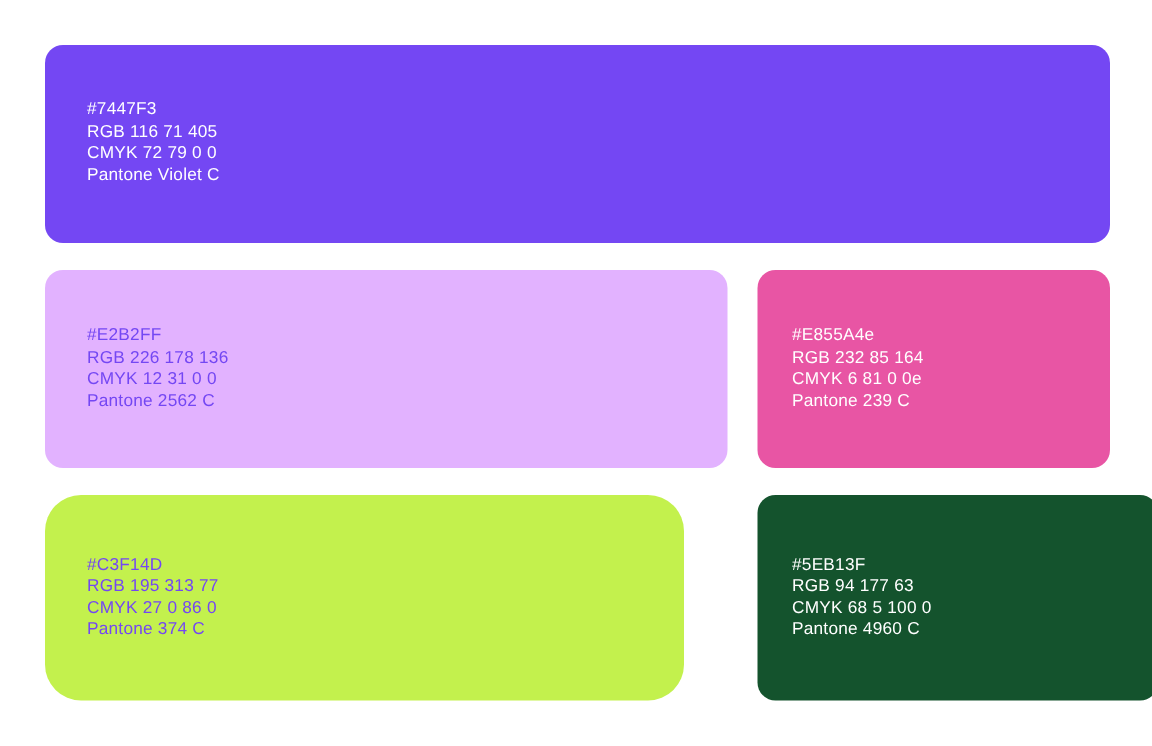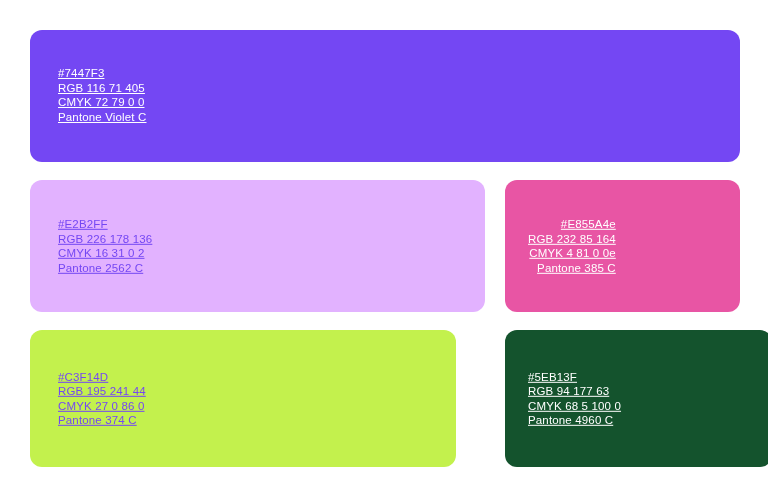--- a/index.html
+++ b/index.html
@@ -26,36 +26,35 @@
     box-sizing: border-box;
     overflow: hidden;
   }
   .swatch-info {
     position: absolute;
     left: 28px;
     top: 50%;
     transform: translateY(-50%);
     line-height: 14.6px;
     white-space: nowrap;
-    text-decoration: underline;
   }
   .swatch-line {
     font-size: 11.5px;
     letter-spacing: 0.15px;
     font-weight: 400;
     display: block;
   }
   
   #swatch-card-0 .swatch-info {
     left: 28px;
     top: 36px;
     transform: none;
   }
   #swatch-card-1 .swatch-info { left: 28px; }
-  #swatch-card-2 .swatch-info { left: 23px; text-align: right; }
+  #swatch-card-2 .swatch-info { left: 23px; }
   #swatch-card-3 .swatch-info { left: 28px; }
   #swatch-card-4 .swatch-info { left: 23px; }
 </style>
 </head>
 <body style="background: rgb(255, 255, 255);">
 
 <div id="palette-canvas" style="background: rgb(255, 255, 255);">
 
   <div class="swatch-card" id="swatch-card-0" style="left: 30px; top: 30px; width: 710px; height: 132px; background: rgb(116, 71, 243);">
     <div class="swatch-info" style="color: rgb(255, 255, 255);">
@@ -63,38 +62,38 @@
       <span class="swatch-line">RGB 116 71 405</span>
       <span class="swatch-line">CMYK 72 79 0 0</span>
       <span class="swatch-line">Pantone Violet C</span>
     </div>
   </div>
 
   <div class="swatch-card" id="swatch-card-1" style="left: 30px; top: 180px; width: 455px; height: 132px; background: rgb(226, 178, 255);">
     <div class="swatch-info" style="color: rgb(116, 71, 243);">
       <span class="swatch-line">#E2B2FF</span>
       <span class="swatch-line">RGB 226 178 136</span>
-      <span class="swatch-line">CMYK 16 31 0 2</span>
+      <span class="swatch-line">CMYK 12 31 0 0</span>
       <span class="swatch-line">Pantone 2562 C</span>
     </div>
   </div>
 
   <div class="swatch-card" id="swatch-card-2" style="left: 505px; top: 180px; width: 235px; height: 132px; background: rgb(232, 85, 164);">
     <div class="swatch-info" style="color: rgb(255, 255, 255);">
       <span class="swatch-line">#E855A4e</span>
       <span class="swatch-line">RGB 232 85 164</span>
-      <span class="swatch-line">CMYK 4 81 0 0e</span>
-      <span class="swatch-line">Pantone 385 C</span>
+      <span class="swatch-line">CMYK 6 81 0 0e</span>
+      <span class="swatch-line">Pantone 239 C</span>
     </div>
   </div>
 
-  <div class="swatch-card" id="swatch-card-3" style="left: 30px; top: 330px; width: 426px; height: 137px; background: rgb(195, 241, 77);">
+  <div class="swatch-card" id="swatch-card-3" style="left: 30px; top: 330px; width: 426px; height: 137px; background: rgb(195, 241, 77); border-radius: 24px;">
     <div class="swatch-info" style="color: rgb(116, 71, 243);">
       <span class="swatch-line">#C3F14D</span>
-      <span class="swatch-line">RGB 195 241 44</span>
+      <span class="swatch-line">RGB 195 313 77</span>
       <span class="swatch-line">CMYK 27 0 86 0</span>
       <span class="swatch-line">Pantone 374 C</span>
     </div>
   </div>
 
   <div class="swatch-card" id="swatch-card-4" style="left: 505px; top: 330px; width: 267px; height: 137px; background: #14532d;">
     <div class="swatch-info" style="color: rgb(255, 255, 255);">
       <span class="swatch-line">#5EB13F</span>
       <span class="swatch-line">RGB 94 177 63</span>
       <span class="swatch-line">CMYK 68 5 100 0</span>

